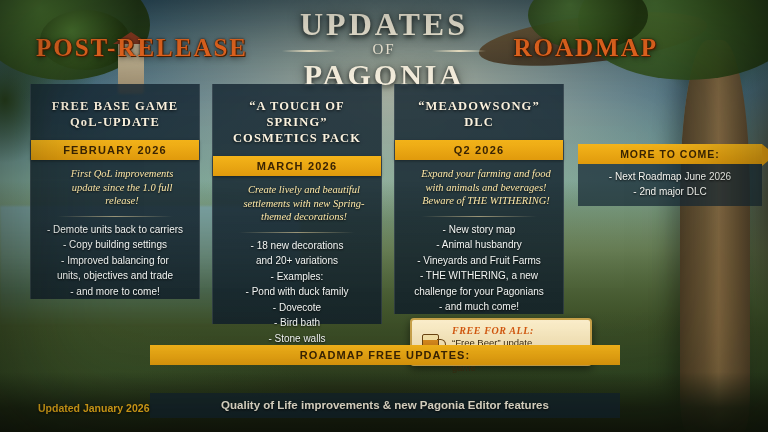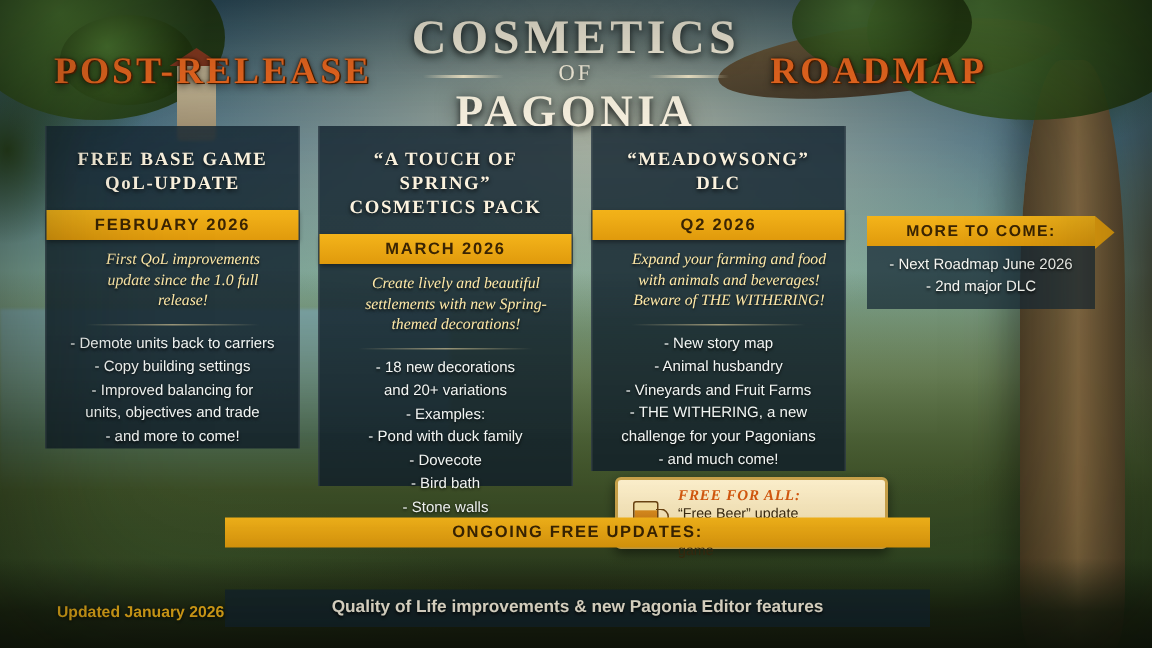--- a/index.html
+++ b/index.html
@@ -143,21 +143,21 @@
     background: linear-gradient(90deg, rgba(255,230,170,0), rgba(255,230,170,0.55), rgba(255,230,170,0));
   }
   .col-list {
     padding: 2px 9px 10px; text-align: center;
     font-size: 10px; line-height: 14.5px; color: #f3f6f4;
     text-shadow: 0 1px 2px rgba(0,0,0,0.85);
   }
   .col-list div { margin-bottom: 1px; }
   
   .mtc {
-    position: absolute; left: 578px; top: 144px; width: 152px;
+    position: absolute; left: 578px; top: 144px; width: 184px;
   }
   .mtc-band {
     background: linear-gradient(180deg, #f4b41a, #e09a0c);
     color: #3a2403; font-size: 10.5px; font-weight: bold; letter-spacing: 1px;
     text-align: center; padding: 4px 0;
     position: relative;
   }
   .mtc-band:after {
     content: ""; position: absolute; right: -13px; top: 0;
     border-top: 11px solid transparent; border-bottom: 11px solid transparent;
@@ -249,21 +249,21 @@
   <div class="leaf-blob" style="right:120px; top:-20px; width:120px; height:70px;"></div>
   <div class="tower"></div>
   <div class="ground-dark"></div>
 
   <div class="header">
     <div class="side-title left">POST-RELEASE</div>
     <div class="side-title right">ROADMAP</div>
     <div class="rule l"></div>
     <div class="rule r"></div>
     <div class="title-center">
-      <div class="t-line1">COSMETICS</div>
+      <div class="t-line1">UPDATES</div>
       <div class="t-line2">OF</div>
       <div class="t-line3">PAGONIA</div>
     </div>
   </div>
 
   <div class="col" id="col0">
     <div class="col-head">
       <div>FREE BASE GAME</div>
       <div>QoL-UPDATE</div>
     </div>
@@ -331,20 +331,20 @@
       <div class="mug-handle"></div>
     </div>
     <div class="ffa-inner">
       <div class="ffa-title">FREE FOR ALL:</div>
       <div class="ffa-text">“Free Beer” update</div>
       <div class="ffa-text">adds Brewery to the base game</div>
     </div>
   </div>
 
   <div class="bottom">
-    <div class="bottom-band">ONGOING FREE UPDATES:</div>
+    <div class="bottom-band">ROADMAP FREE UPDATES:</div>
     <div class="bottom-body">Quality of Life improvements &amp; new Pagonia Editor features</div>
   </div>
 
   <div class="updated">Updated January 2026</div>
 
   <div class="vignette"></div>
 </div>
 
 </body></html>

